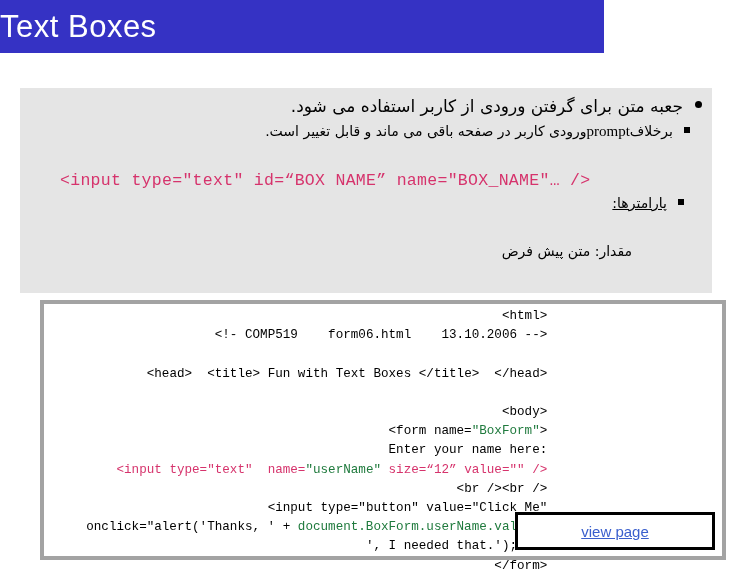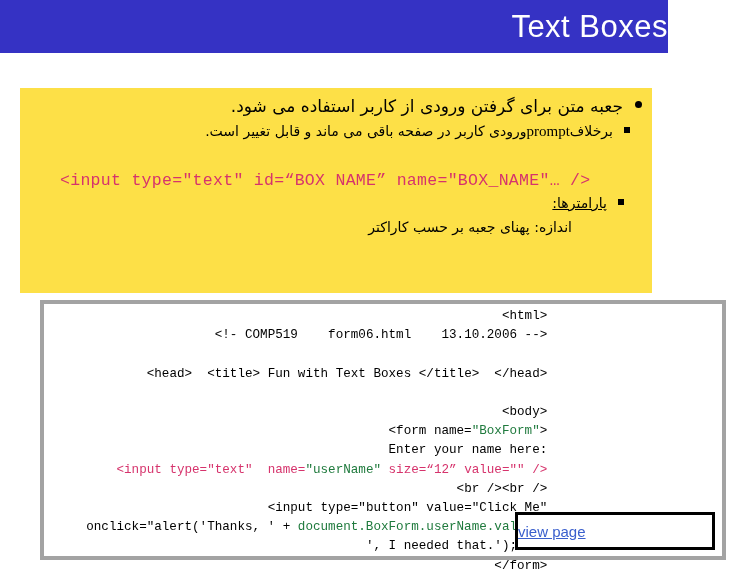--- a/index.html
+++ b/index.html
@@ -13,43 +13,43 @@
     font-family: "Liberation Sans", sans-serif;
     overflow: hidden;
     position: relative;
   }
 
   
   #title-bar {
     position: absolute;
     left: 0;
     top: 0;
-    width: 668px;
+    width: 604px;
     height: 53px;
     background: #3532c4;
     display: flex;
     align-items: center;
-    justify-content: flex-end;
+    justify-content: flex-start;
   }
   #title-text {
     color: #ffffff;
     font-size: 31px;
     font-family: "Liberation Sans", sans-serif;
     letter-spacing: 0.5px;
     line-height: 1;
   }
 
   
   #content-panel {
     position: absolute;
     left: 20px;
     top: 88px;
-    width: 632px;
+    width: 692px;
     height: 205px;
-    background: #fde047;
+    background: #e5e5e5;
   }
 
   .rtl-line {
     direction: rtl;
     text-align: right;
     font-family: "DejaVu Sans", sans-serif;
     color: #000000;
     white-space: nowrap;
     position: absolute;
   }
@@ -152,20 +152,21 @@
     position: absolute;
     left: 515px;
     top: 512px;
     width: 200px;
     height: 38px;
     border: 3px solid #000000;
     background: #ffffff;
     box-sizing: border-box;
     display: flex;
     align-items: center;
+    justify-content: center;
   }
   #view-page-link {
     color: #3a5fcd;
     text-decoration: underline;
     font-family: "Liberation Sans", sans-serif;
     font-size: 15px;
   }
 </style>
 </head>
 <body>
@@ -183,22 +184,22 @@
   <div class="rtl-line" id="rtl-line-2">
     <span class="bullet-square"></span><span>برخلاف</span><span class="latin-inline">prompt</span><span>ورودی کاربر در صفحه باقی می ماند و قابل تغییر است.</span>
   </div>
 
   <div id="code-inline">&lt;input type="text" id=“BOX NAME” name="BOX_NAME"… /&gt;</div>
 
   <div class="rtl-line" id="params-line">
     <span class="bullet-square"></span><span>پارامترها:</span>
   </div>
 
-  <div class="rtl-line" id="size-line">اندازه: پهنای جعبه بر حسب کاراکتر</div>
-
+
+  <div class="rtl-line" id="value-line">مقدار: متن پیش فرض</div>
 
 </div>
 
 <div id="code-box">
   <pre id="code-pre">&lt;html&gt;
  &lt;!- COMP519    form06.html    13.10.2006 --&gt;
 
  &lt;head&gt;  &lt;title&gt; Fun with Text Boxes &lt;/title&gt;  &lt;/head&gt;
 
  &lt;body&gt;

